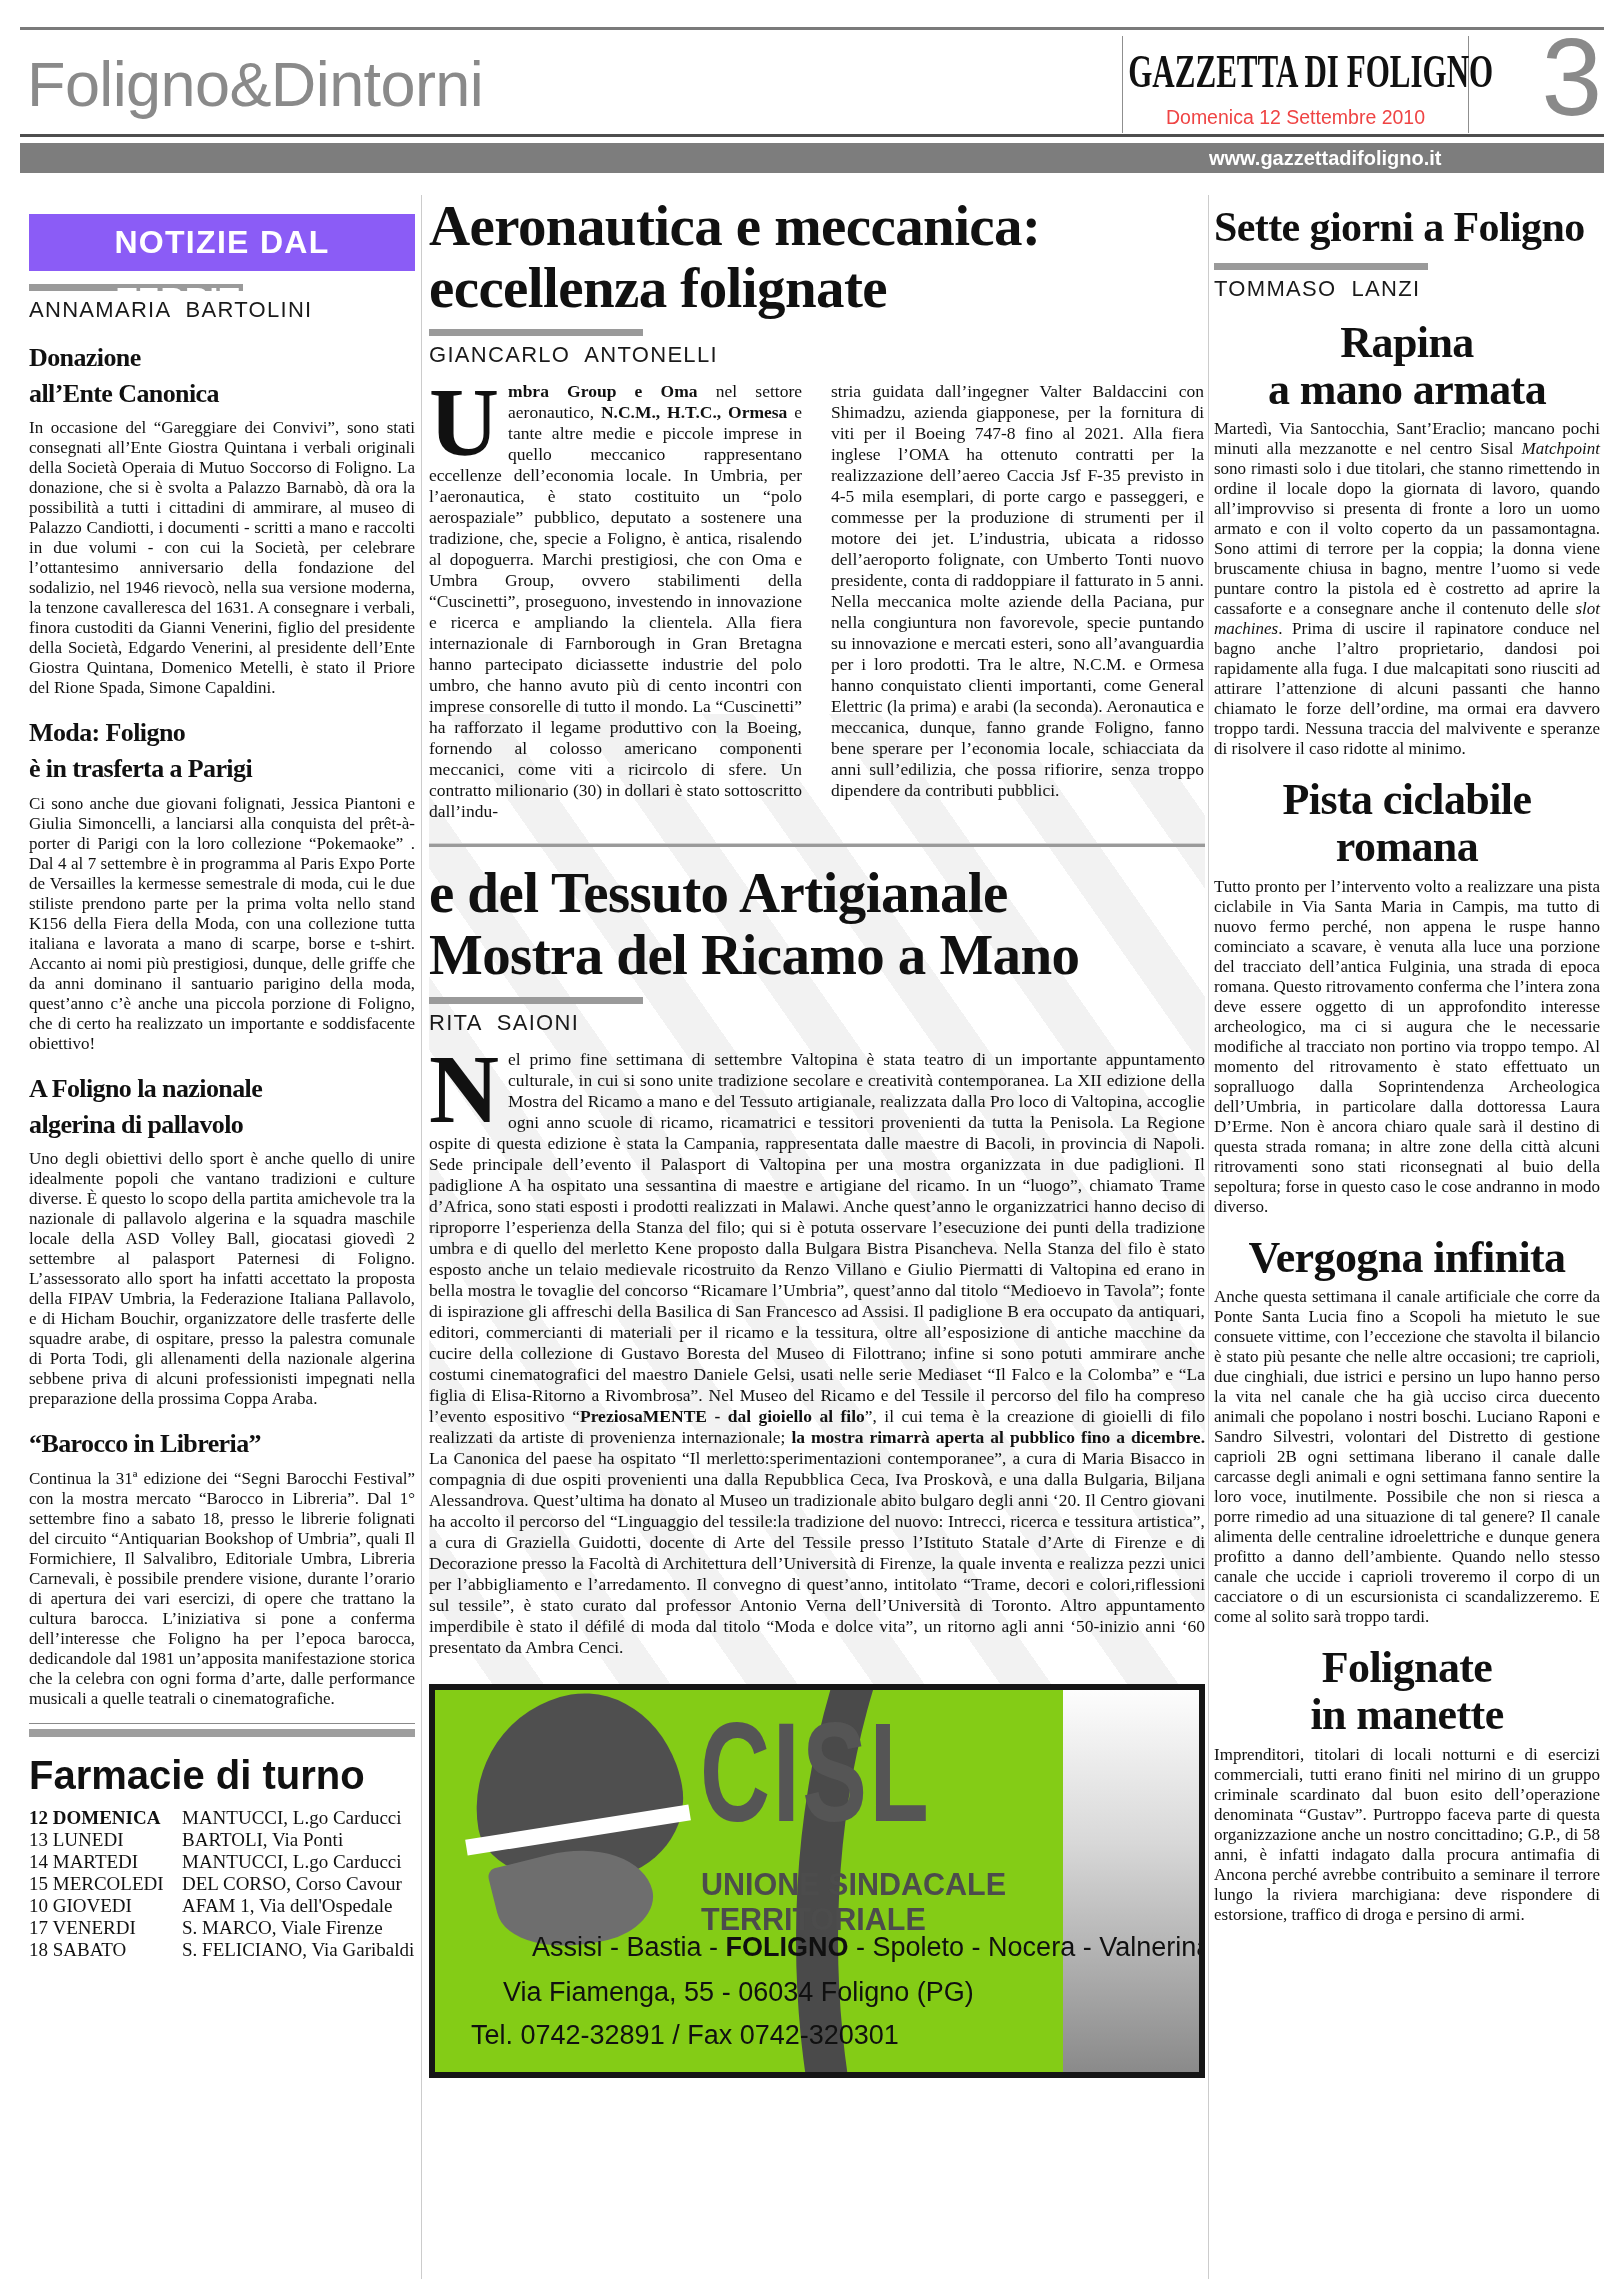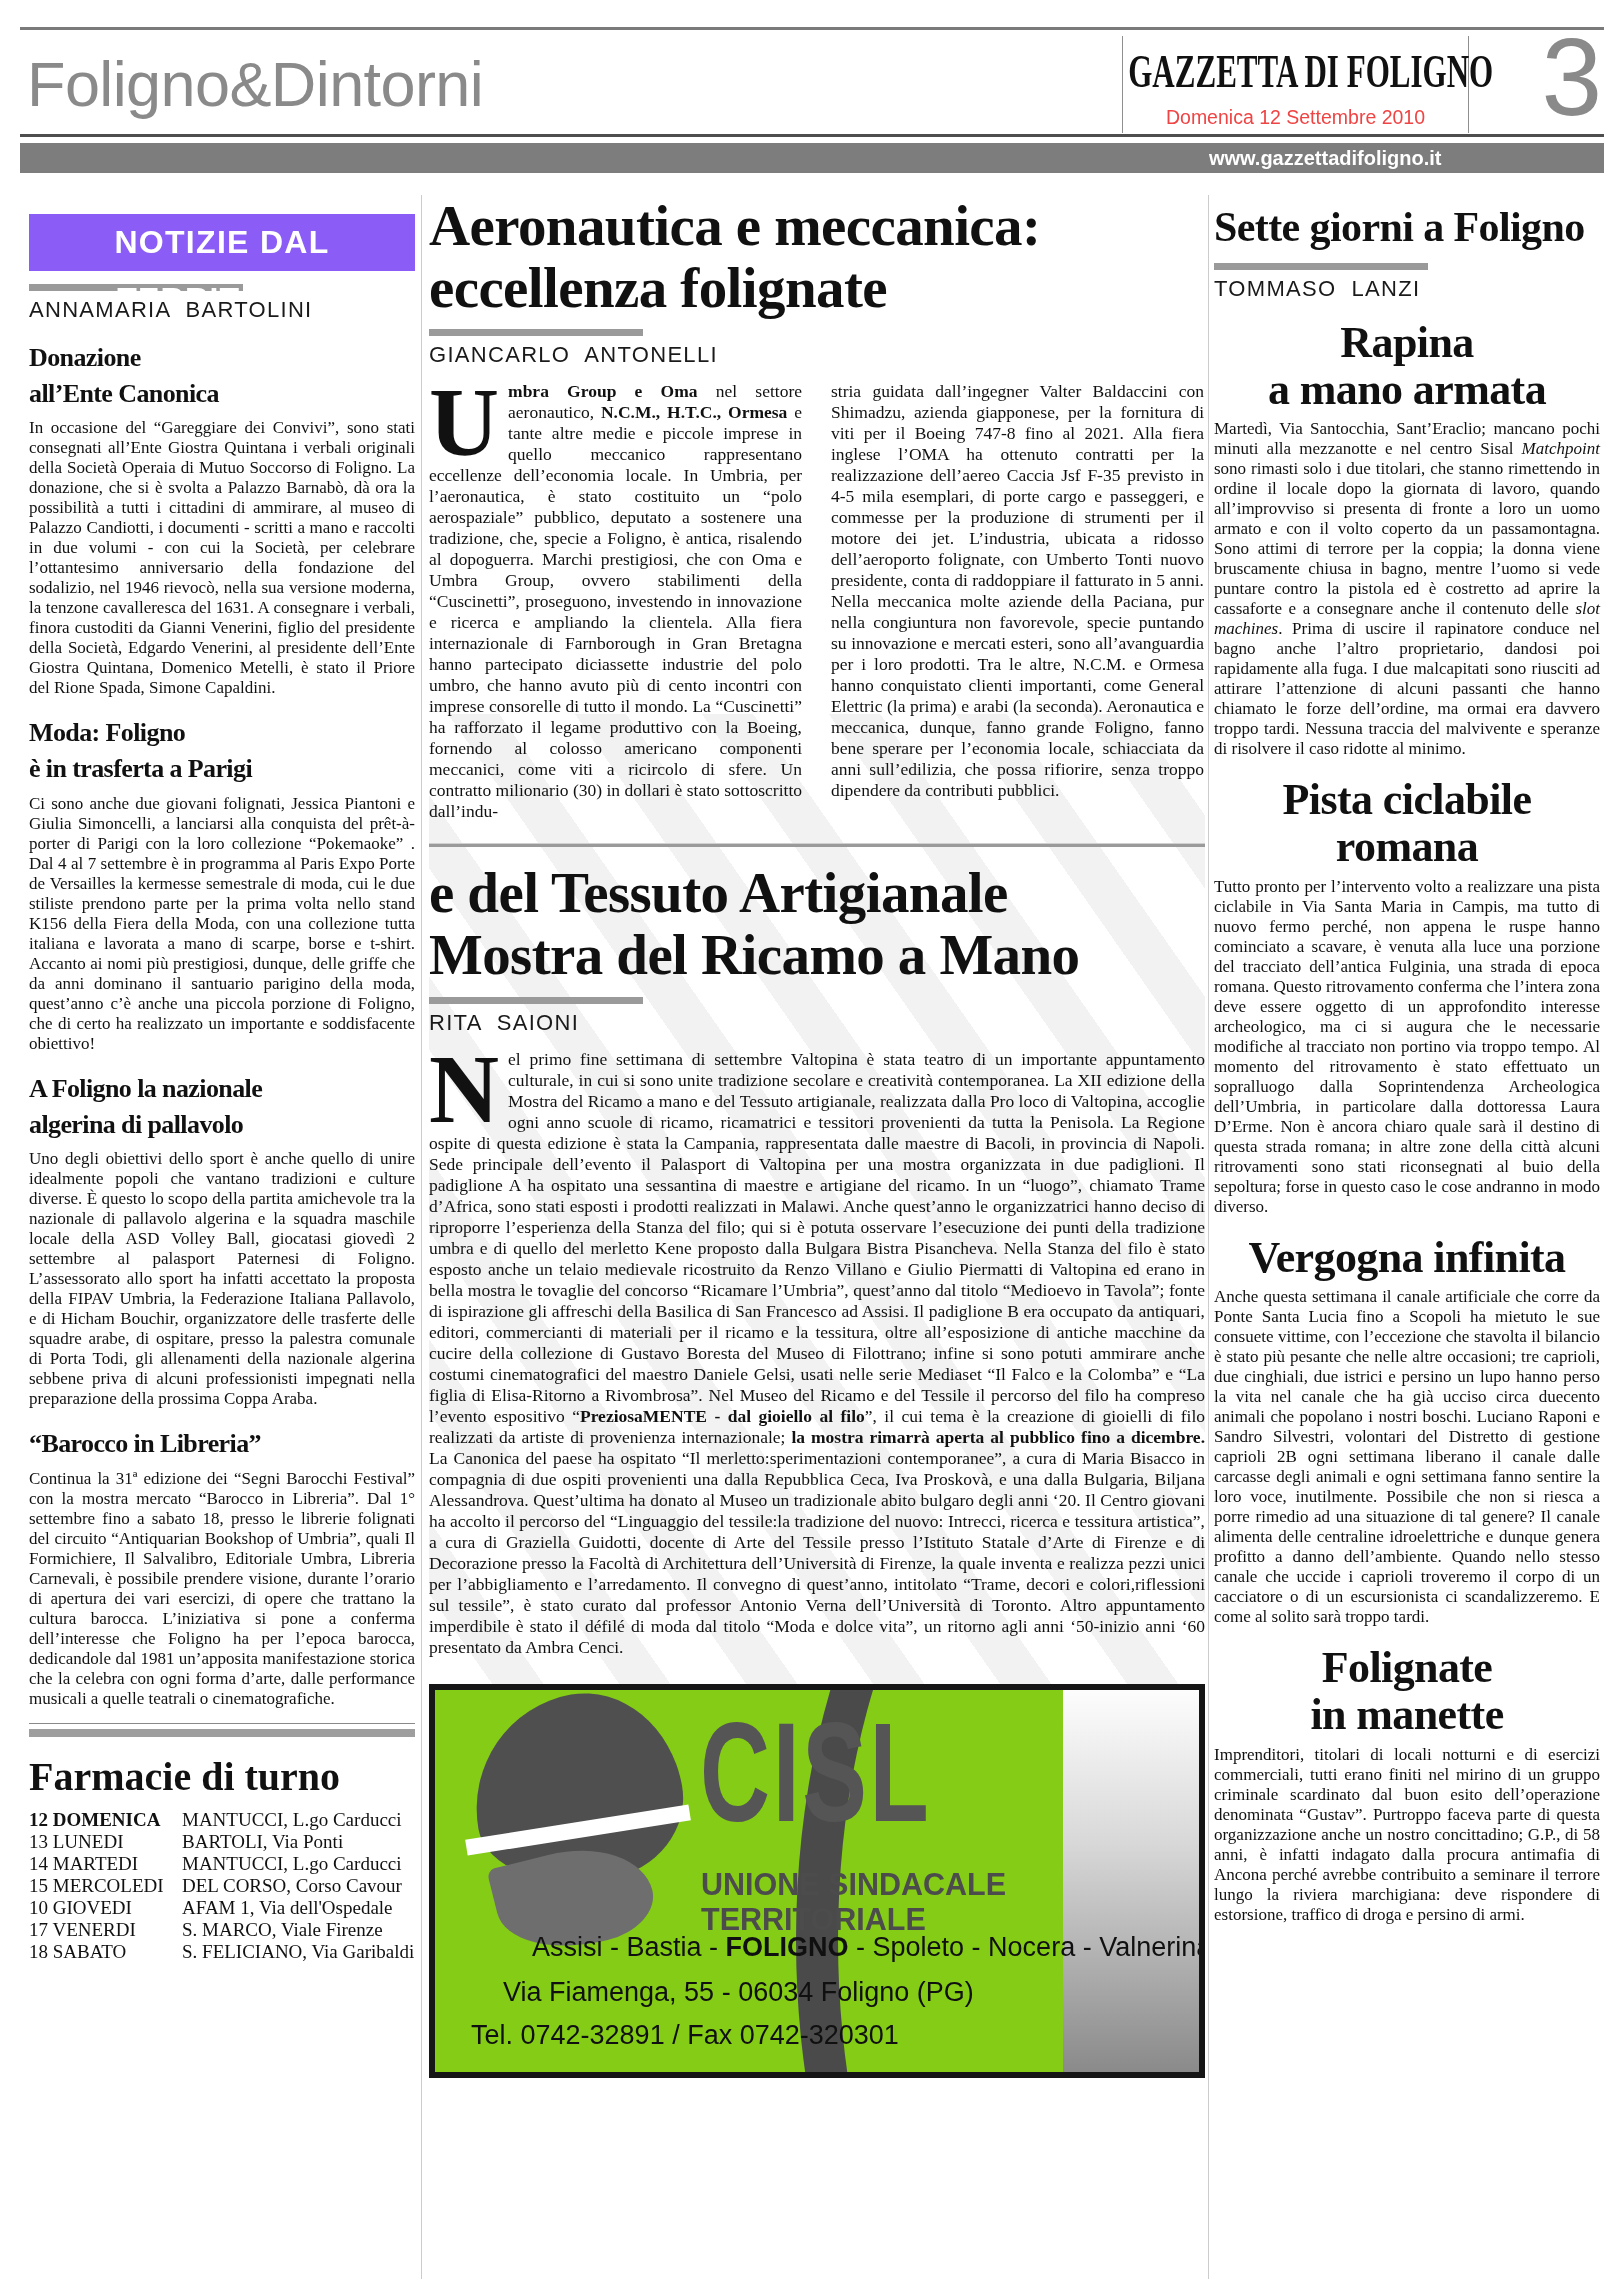--- a/index.html
+++ b/index.html
@@ -55,21 +55,21 @@
   .byline{font-family:"Liberation Sans",sans-serif;font-size:22px;letter-spacing:1.3px;
           word-spacing:7.8px;color:#1a1a1a;}
 
   .kicker-bar{background:#8b5cf6;color:#fff;font-family:"Liberation Sans",sans-serif;
               font-weight:bold;font-size:32px;letter-spacing:1.3px;text-align:center;
               height:57px;line-height:57px;margin-bottom:13px;}
 
   
   .ph-sep1{border-top:1.9px solid #8a8a8a;margin:14.3px 0 4.5px;}
   .ph-sep2{height:8.4px;background:#9e9e9e;margin-bottom:15.6px;}
-  .ph-title{font-family:Liberation Serif, serif;font-weight:bold;font-size:40px;margin:0 0 9px;}
+  .ph-title{font-family:Liberation Sans, sans-serif;font-weight:bold;font-size:40px;margin:0 0 9px;}
   .ph-row{display:flex;font-family:Liberation Serif, serif;font-size:19px;line-height:22px;}
   .ph-day{width:153px;flex:none;}
   .ph-row.first .ph-day{font-weight:bold;}
 
   
   .two-col{display:flex;gap:29px;}
   .tc{width:373px;}
   .section-rule{height:2.6px;background:#9a9a9a;border-top:1.3px solid #d0d0d0;margin:13px 0 15.6px;}
 
   

